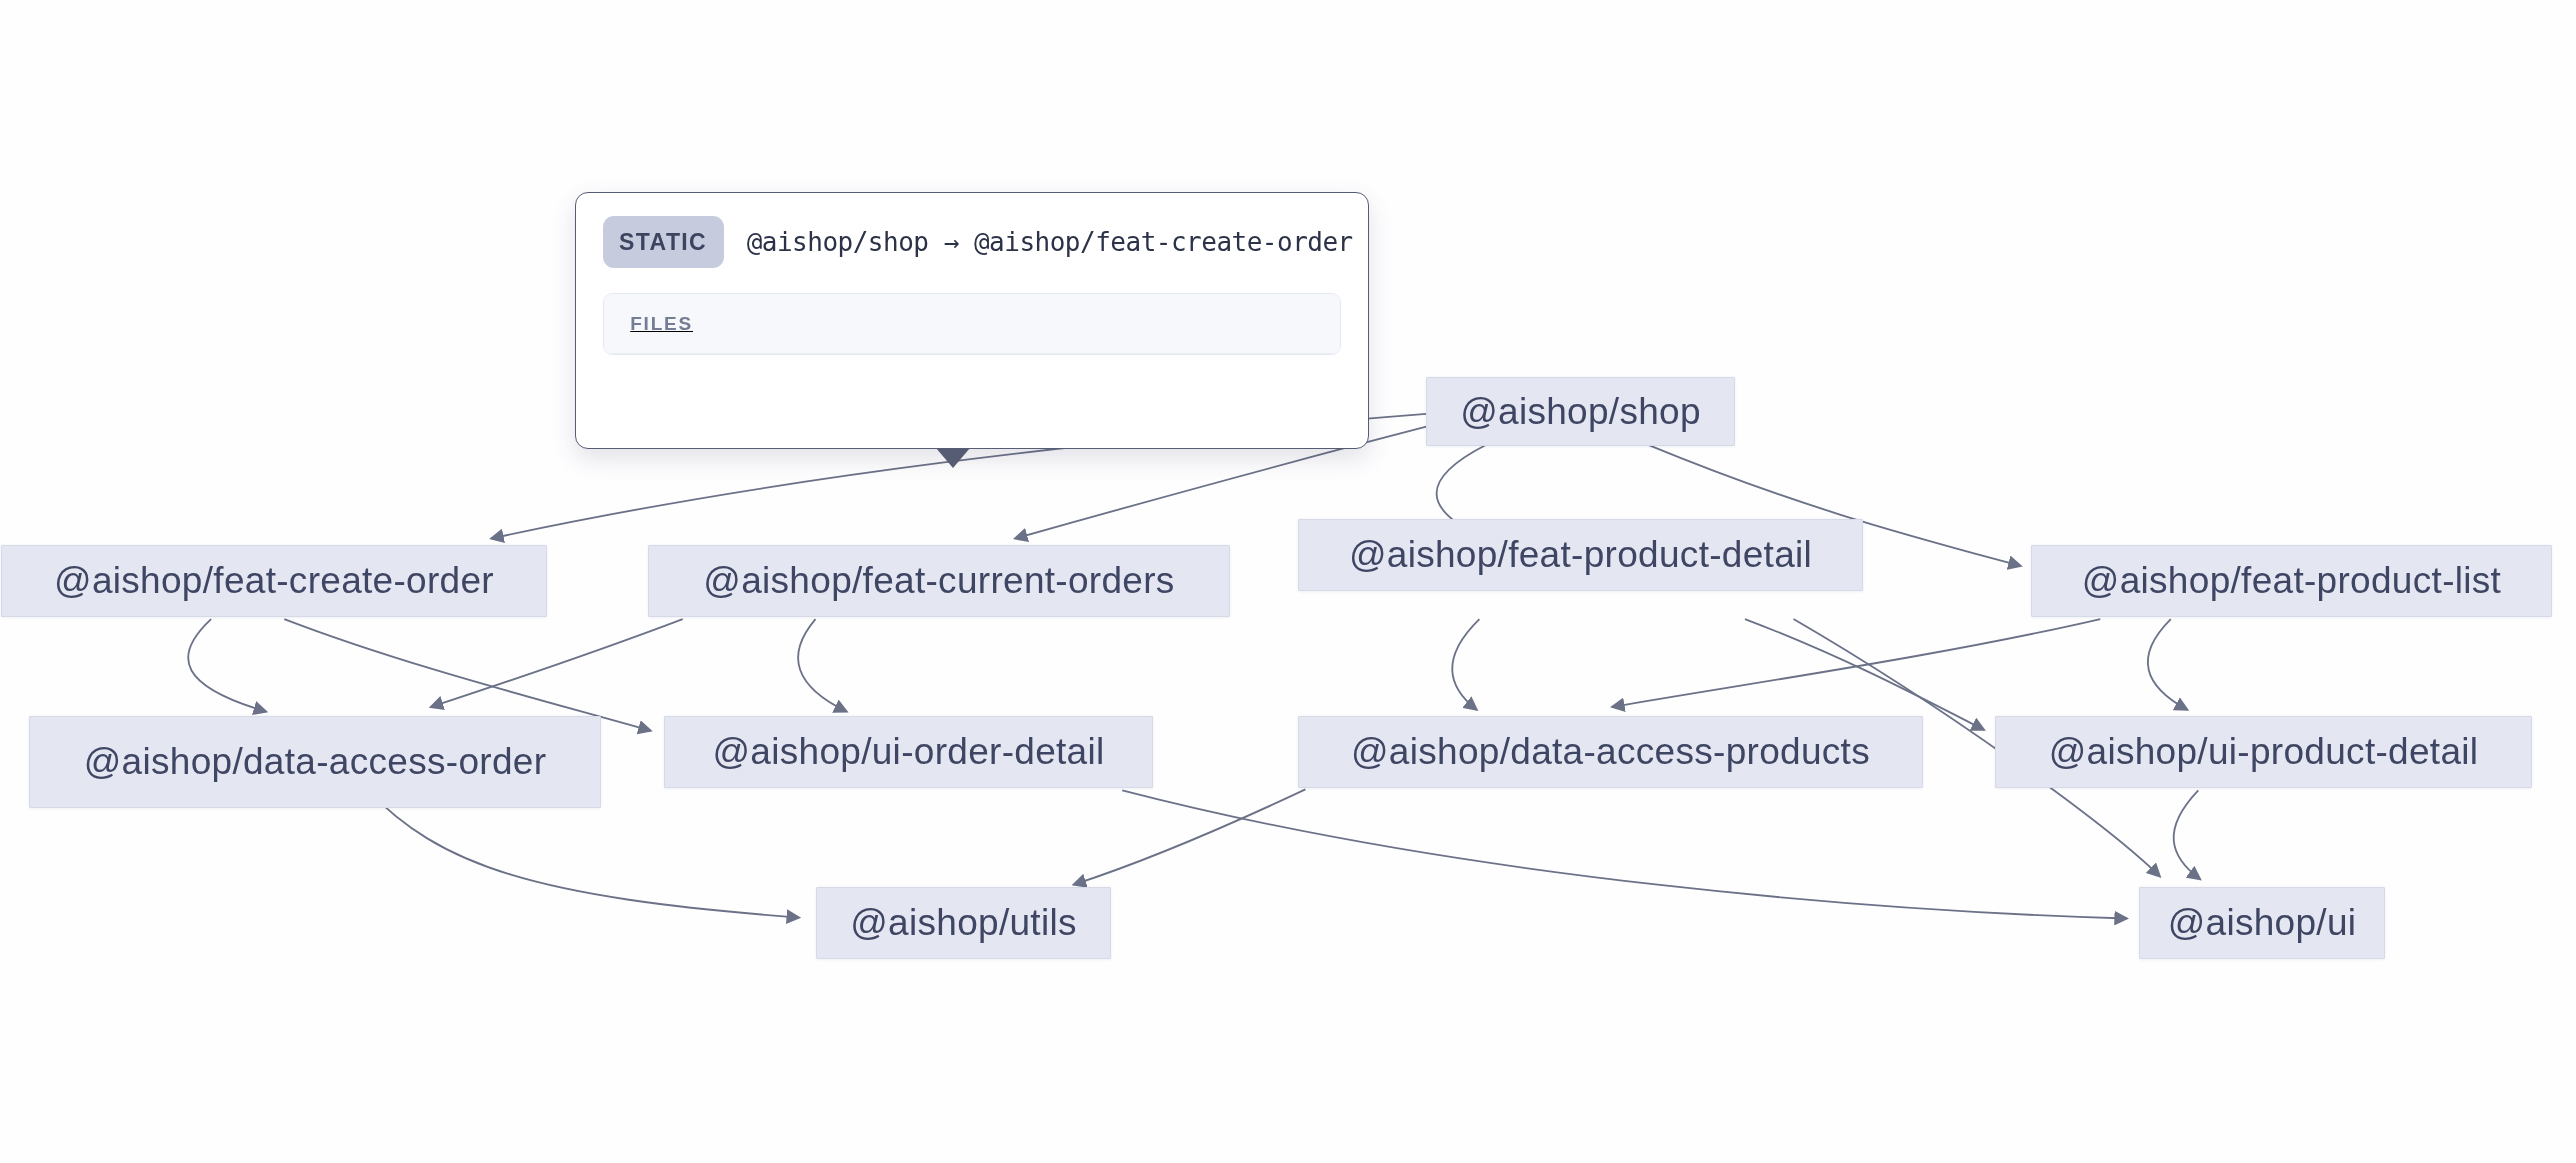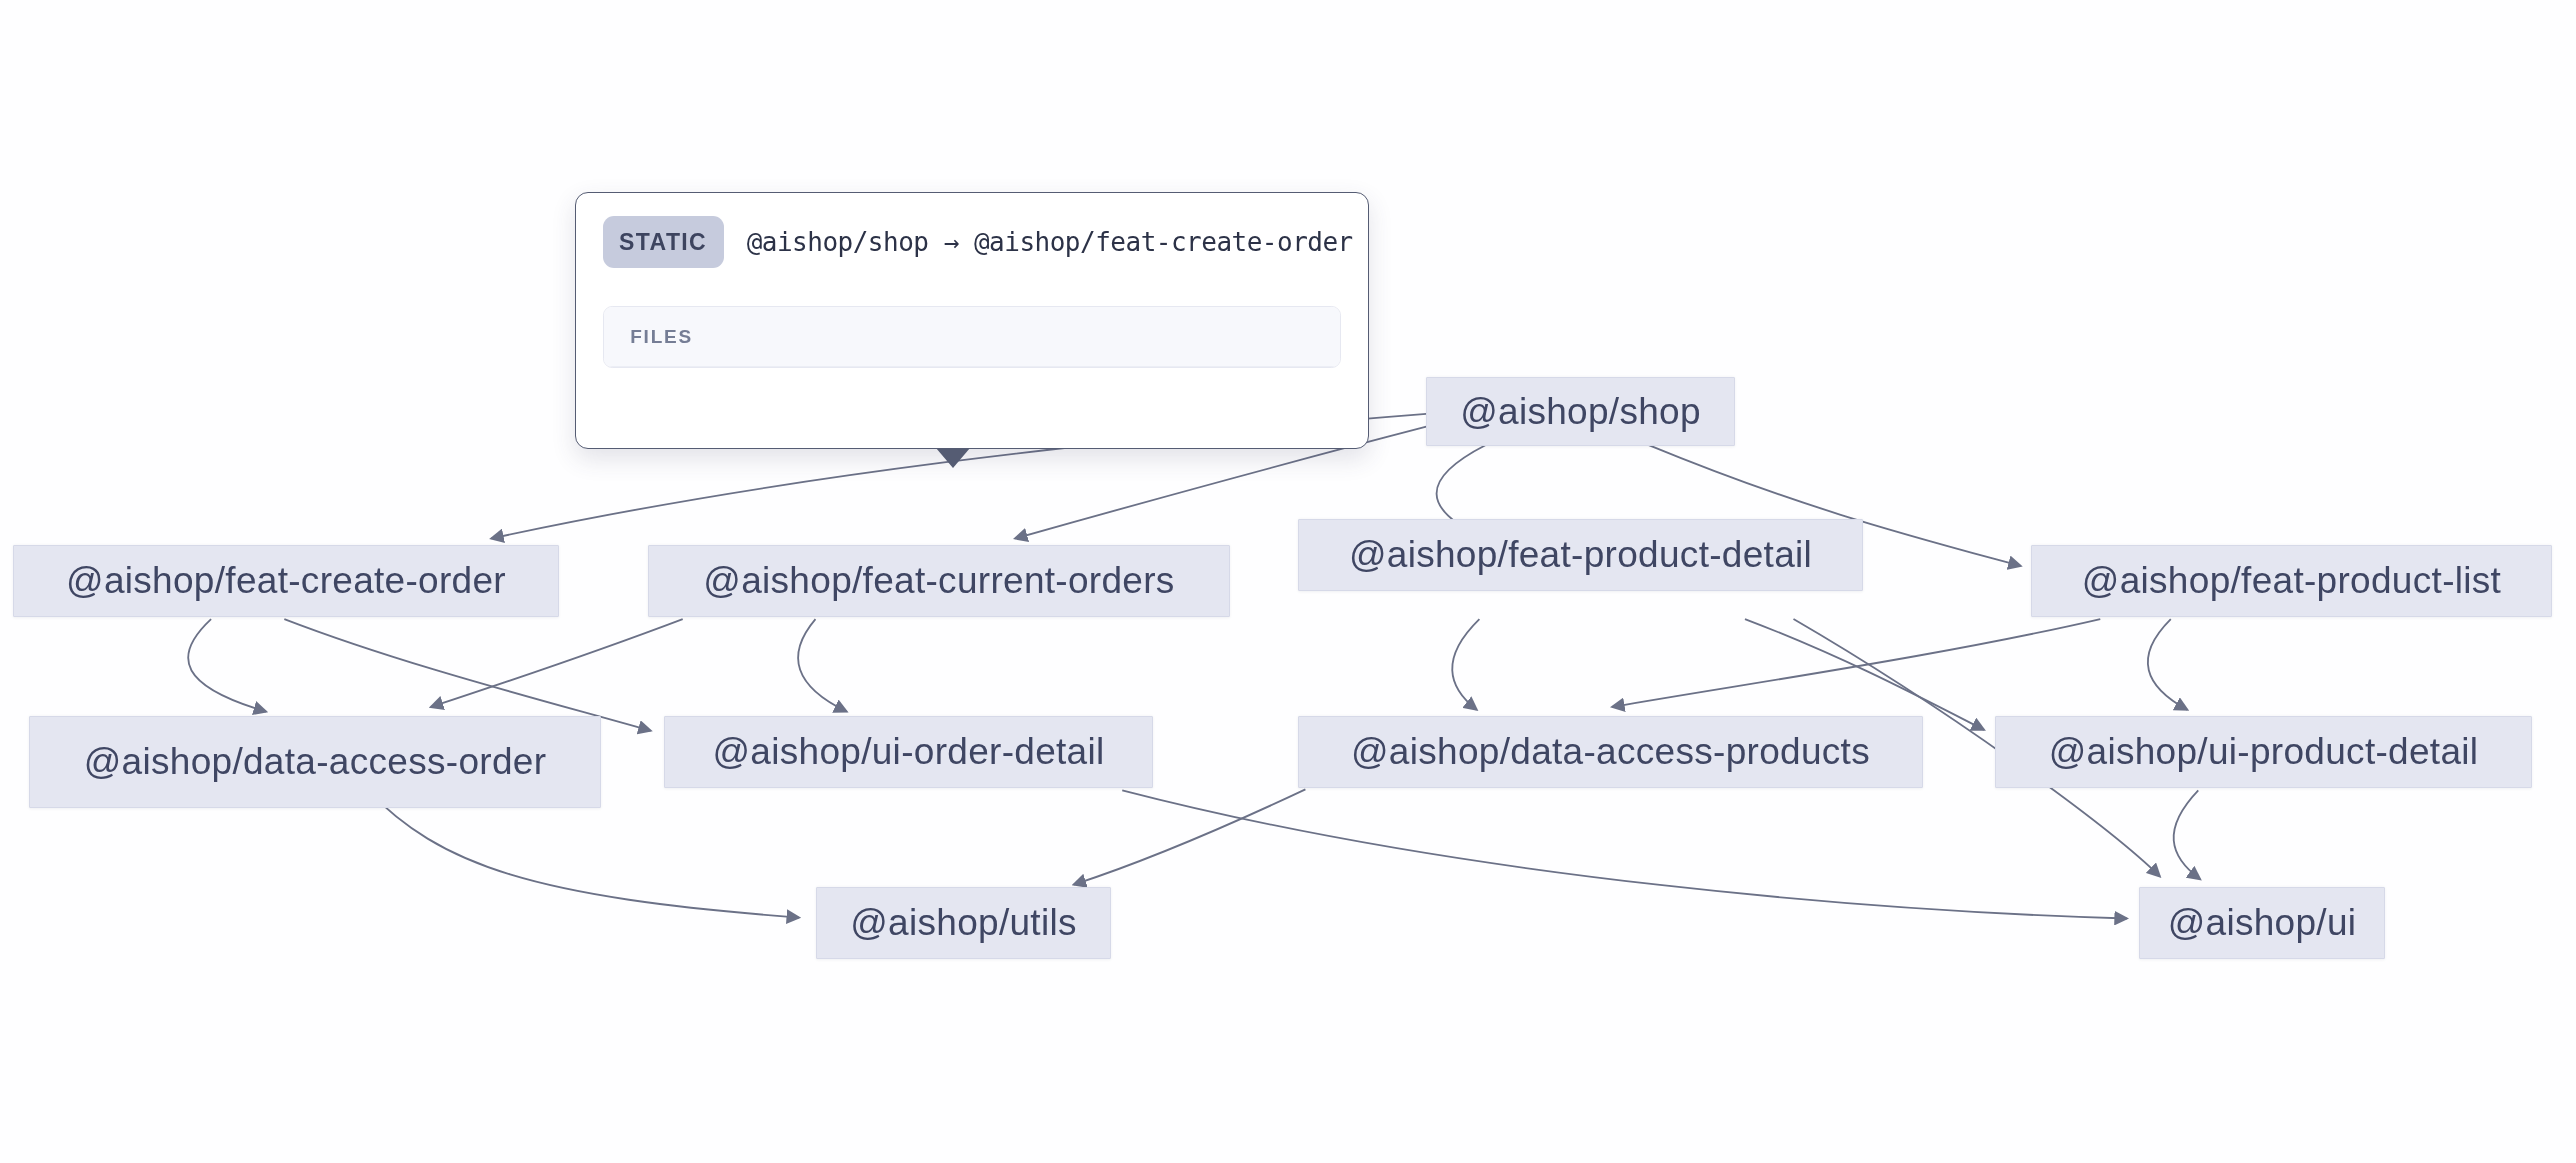--- a/index.html
+++ b/index.html
@@ -51,23 +51,23 @@
     background:var(--badge-bg);color:var(--badge-text);
     font-weight:bold;font-size:23px;letter-spacing:1.4px;
     padding:14.7px 16.5px;border-radius:11px;line-height:1;
   }
   .tt-title{
     font-family:"DejaVu Sans Mono", monospace;
     font-size:26px;color:var(--title-text);
     margin-left:23px;white-space:nowrap;letter-spacing:-0.5px;
   }
   .files{
-    margin-top:38px;background:#fdfdff;
+    margin-top:25px;background:#fdfdff;
     border:1.8px solid var(--files-border);
-    border-radius:9.2px;overflow:hidden;
+    border-radius:9.2px;overflow:hidden;text-decoration:underline;
   }
   .files-header{
     background:var(--files-hd-bg);
     color:var(--files-hd-text);
     font-size:19px;font-weight:bold;letter-spacing:1.8px;
     padding:20px 26.6px;line-height:1;
     border-bottom:1.8px solid #eceef5;
   }
   .file-row{
     padding:21px 26.6px;font-size:25px;line-height:1;
@@ -106,21 +106,21 @@
         <path d="M2370,676 C2328,718 2342,750 2388,775" class="edge" marker-end="url(#arw)"></path>
         <path d="M400,862 C480,945 580,980 872,1002" class="edge" marker-end="url(#arw)"></path>
         <path d="M1425,862 C1340,902 1258,938 1172,966" class="edge" marker-end="url(#arw)"></path>
         <path d="M1225,863 C1600,960 2050,995 2322,1003" class="edge" marker-end="url(#arw)"></path>
         <path d="M2400,863 C2360,905 2368,935 2402,960" class="edge" marker-end="url(#arw)"></path>
       </g>
   </svg>
 
   <div id="nodes-layer">
       <div class="node" style="left: 1426px; top: 377px; width: 309px; height: 69px;">@aishop/shop</div>
-      <div class="node" style="left: 13px; top: 545px; width: 546px; height: 72px;">@aishop/feat-create-order</div>
+      <div class="node" style="left: 1px; top: 545px; width: 546px; height: 72px;">@aishop/feat-create-order</div>
       <div class="node" style="left: 648px; top: 545px; width: 582px; height: 72px;">@aishop/feat-current-orders</div>
       <div class="node" style="left: 1298px; top: 519px; width: 565px; height: 72px;">@aishop/feat-product-detail</div>
       <div class="node" style="left: 2031px; top: 545px; width: 521px; height: 72px;">@aishop/feat-product-list</div>
       <div class="node" style="left: 29px; top: 716px; width: 572px; height: 92px;">@aishop/data-access-order</div>
       <div class="node" style="left: 664px; top: 716px; width: 489px; height: 72px; text-align: right;">@aishop/ui-order-detail</div>
       <div class="node" style="left: 1298px; top: 716px; width: 625px; height: 72px;">@aishop/data-access-products</div>
       <div class="node" style="left: 1995px; top: 716px; width: 537px; height: 72px;">@aishop/ui-product-detail</div>
       <div class="node" style="left: 816px; top: 887px; width: 295px; height: 72px;">@aishop/utils</div>
       <div class="node" style="left: 2139px; top: 887px; width: 246px; height: 72px;">@aishop/ui</div>
     </div>

